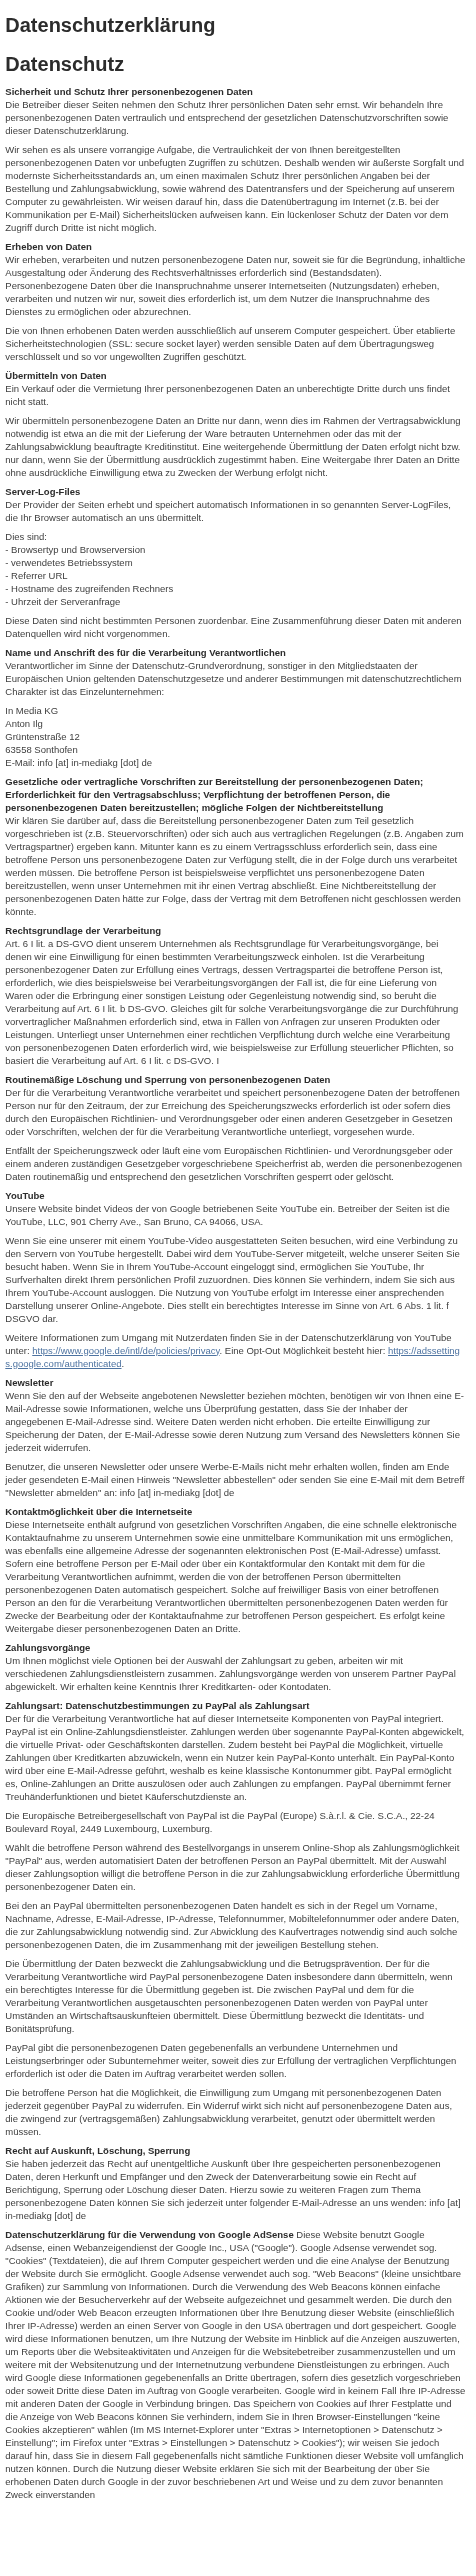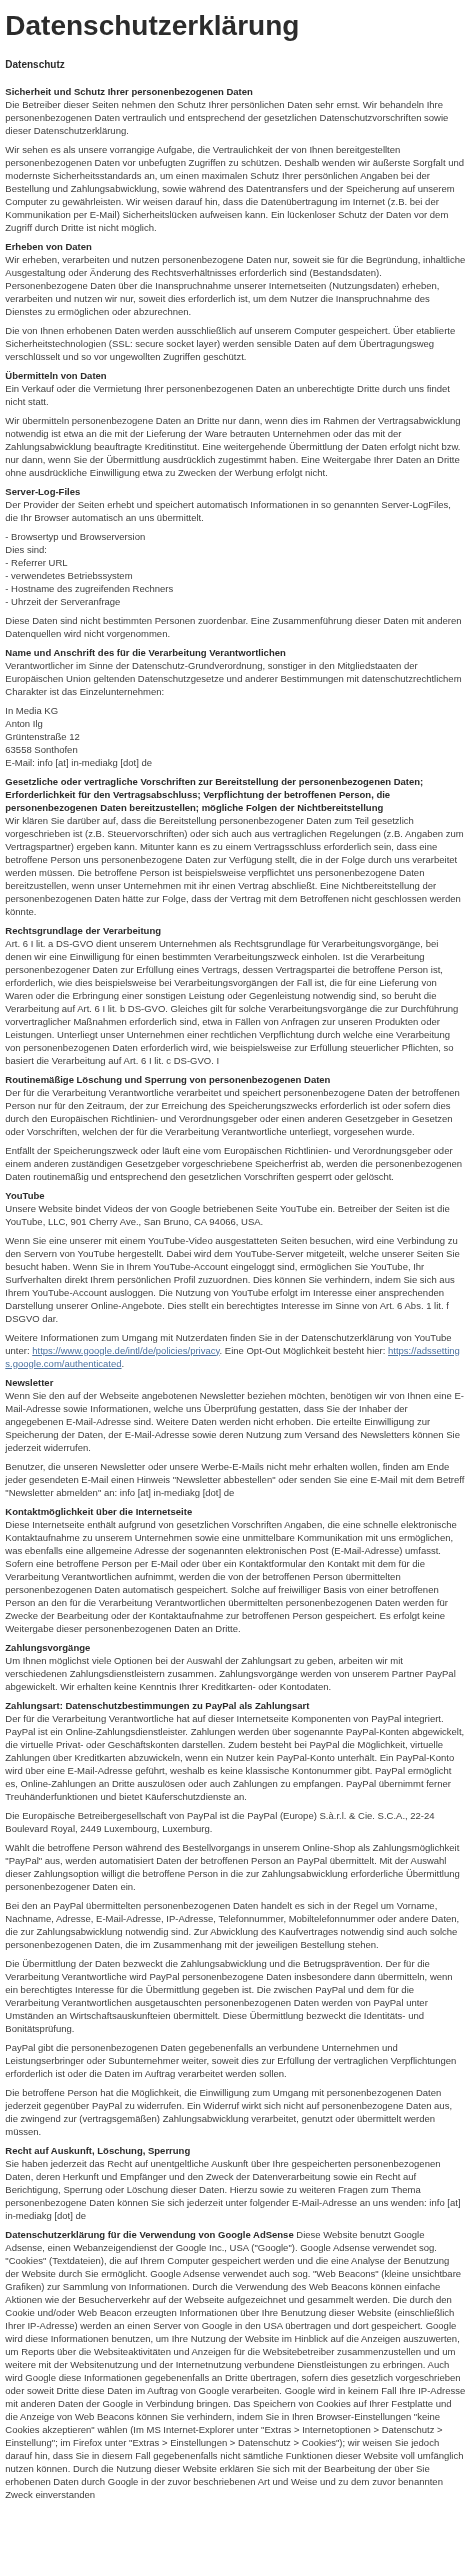--- a/index.html
+++ b/index.html
@@ -13,28 +13,28 @@
     font-family: "Liberation Sans", "DejaVu Sans", sans-serif;
     font-size: 9.5px;
     line-height: 13px;
     color: #3e3e3e;
     -webkit-font-smoothing: antialiased;
   }
   .doc {
     padding: 10.5px 10.5px 40px 5.3px;
   }
   h1 {
-    font-size: 28px;
+    font-size: 20px;
     line-height: 25px;
     font-weight: bold;
     color: #2c2c2c;
     margin: 2.6px 0 18.4px 0;
   }
   h2 {
-    font-size: 10px;
+    font-size: 20px;
     line-height: 17px;
     font-weight: bold;
     color: #2c2c2c;
     margin: 18.4px 0 11.2px 0;
   }
   p {
     margin: 6px 0;
   }
   strong.sub {
     display: block;
@@ -63,24 +63,24 @@
     <h1>Datenschutzerklärung</h1>
     <h2>Datenschutz</h2>
     <p><strong class="sub">Sicherheit und Schutz Ihrer personenbezogenen Daten</strong><span>Die Betreiber dieser Seiten nehmen den Schutz Ihrer persönlichen Daten sehr ernst. Wir behandeln Ihre personenbezogenen Daten vertraulich und entsprechend der gesetzlichen Datenschutzvorschriften sowie dieser Datenschutzerklärung.</span></p>
     <p><span>Wir sehen es als unsere vorrangige Aufgabe, die Vertraulichkeit der von Ihnen bereitgestellten personenbezogenen Daten vor unbefugten Zugriffen zu schützen. Deshalb wenden wir äußerste Sorgfalt und modernste Sicherheitsstandards an, um einen maximalen Schutz Ihrer persönlichen Angaben bei der Bestellung und Zahlungsabwicklung, sowie während des Datentransfers und der Speicherung auf unserem Computer zu gewährleisten. Wir weisen darauf hin, dass die Datenübertragung im Internet (z.B. bei der Kommunikation per E-Mail) Sicherheitslücken aufweisen kann. Ein lückenloser Schutz der Daten vor dem Zugriff durch Dritte ist nicht möglich.</span></p>
     <p><strong class="sub">Erheben von Daten</strong><span>Wir erheben, verarbeiten und nutzen personenbezogene Daten nur, soweit sie für die Begründung, inhaltliche Ausgestaltung oder Änderung des Rechtsverhältnisses erforderlich sind (Bestandsdaten). Personenbezogene Daten über die Inanspruchnahme unserer Internetseiten (Nutzungsdaten) erheben, verarbeiten und nutzen wir nur, soweit dies erforderlich ist, um dem Nutzer die Inanspruchnahme des Dienstes zu ermöglichen oder abzurechnen.</span></p>
     <p><span>Die von Ihnen erhobenen Daten werden ausschließlich auf unserem Computer gespeichert. Über etablierte Sicherheitstechnologien (SSL: secure socket layer) werden sensible Daten auf dem Übertragungsweg verschlüsselt und so vor ungewollten Zugriffen geschützt.</span></p>
     <p><strong class="sub">Übermitteln von Daten</strong><span>Ein Verkauf oder die Vermietung Ihrer personenbezogenen Daten an unberechtigte Dritte durch uns findet nicht statt.</span></p>
     <p><span>Wir übermitteln personenbezogene Daten an Dritte nur dann, wenn dies im Rahmen der Vertragsabwicklung notwendig ist etwa an die mit der Lieferung der Ware betrauten Unternehmen oder das mit der Zahlungsabwicklung beauftragte Kreditinstitut. Eine weitergehende Übermittlung der Daten erfolgt nicht bzw. nur dann, wenn Sie der Übermittlung ausdrücklich zugestimmt haben. Eine Weitergabe Ihrer Daten an Dritte ohne ausdrückliche Einwilligung etwa zu Zwecken der Werbung erfolgt nicht.</span></p>
     <p><strong class="sub">Server-Log-Files</strong><span>Der Provider der Seiten erhebt und speichert automatisch Informationen in so genannten Server-LogFiles, die Ihr Browser automatisch an uns übermittelt.</span></p>
     <p>
+      <span class="ln">Dies sind:</span>
       <span class="ln">- Browsertyp und Browserversion</span>
-      <span class="ln">Dies sind:</span>
+      <span class="ln">- verwendetes Betriebssystem</span>
       <span class="ln">- Referrer URL</span>
-      <span class="ln">- verwendetes Betriebssystem</span>
       <span class="ln">- Hostname des zugreifenden Rechners</span>
       <span class="ln">- Uhrzeit der Serveranfrage</span>
     </p>
     <p><span>Diese Daten sind nicht bestimmten Personen zuordenbar. Eine Zusammenführung dieser Daten mit anderen Datenquellen wird nicht vorgenommen.</span></p>
     <p><strong class="sub">Name und Anschrift des für die Verarbeitung Verantwortlichen</strong><span>Verantwortlicher im Sinne der Datenschutz-Grundverordnung, sonstiger in den Mitgliedstaaten der Europäischen Union geltenden Datenschutzgesetze und anderer Bestimmungen mit datenschutzrechtlichem Charakter ist das Einzelunternehmen:</span></p>
     <p>
       <span class="ln">In Media KG</span>
       <span class="ln">Anton Ilg</span>
       <span class="ln">Grüntenstraße 12</span>
       <span class="ln">63558 Sonthofen</span>

